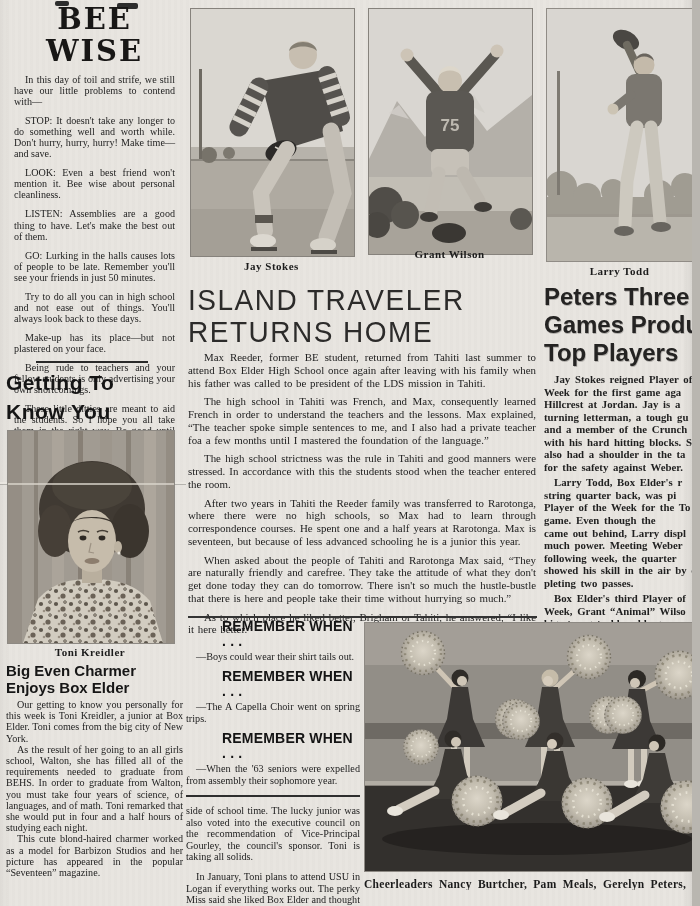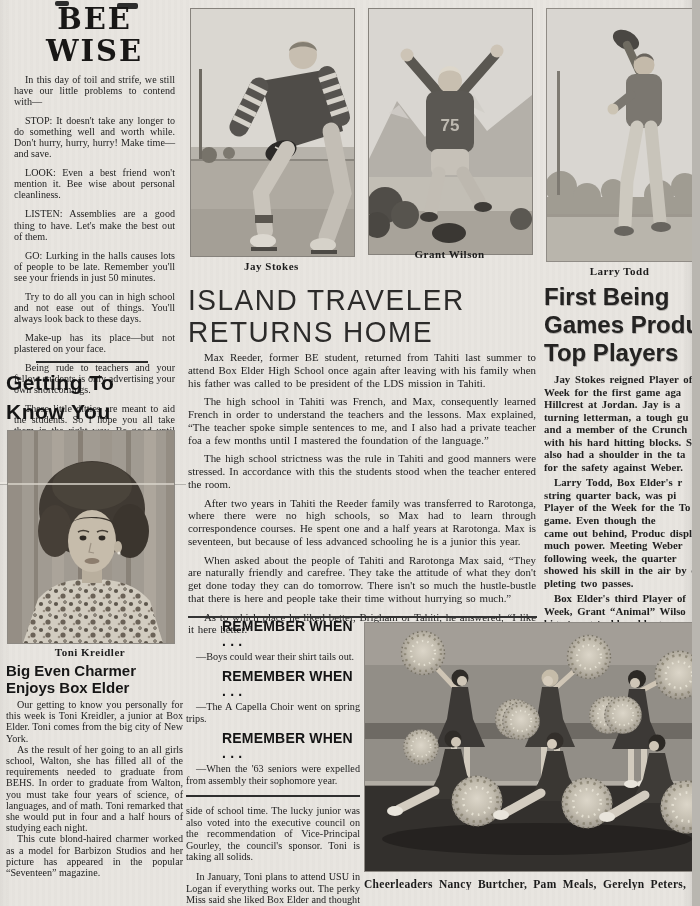--- a/index.html
+++ b/index.html
@@ -270,38 +270,38 @@
     <p class="rwb">—The A Capella Choir went on spring trips.</p>
     <div class="rw-title">REMEMBER WHEN . . .</div>
     <p class="rwb">—When the '63 seniors were expelled from assembly their sophomore year.</p>
     <div class="rw-rule"></div>
     <p class="cont noind">side of school time.  The lucky junior was also voted into the executive council on the recommendation of Vice-Principal Gourley, the council's sponsor.  Toni is taking all solids.</p>
     <p class="cont">In January, Toni plans to attend USU in Logan if everything works out.  The perky Miss said she liked Box Elder and thought it was better to have fun while working as we do.</p>
     <p class="cont">We can give Toni the good BE</p>
   </div>
 
   <div class="abs sans" id="first-three">
-    <div class="ft-title">First Being</div>
+    <div class="ft-title">Peters Three</div>
     <div class="ft-title">Games Produc</div>
     <div class="ft-title">Top Players</div>
     <div id="ft-body" class="serif" style="font-family:'Liberation Serif','DejaVu Serif',serif;">
       <div class="ftl ind">Jay Stokes reigned Player of</div>
       <div class="ftl">Week for the first game aga</div>
       <div class="ftl">Hillcrest at Jordan.  Jay is a</div>
       <div class="ftl">turning letterman, a tough gu</div>
       <div class="ftl">and a member of the Crunch</div>
       <div class="ftl">with his hard hitting blocks. St</div>
       <div class="ftl">also had a shoulder in the ta</div>
       <div class="ftl">for the safety against Weber.</div>
       <div class="ftgap"></div>
       <div class="ftl ind">Larry Todd, Box Elder's r</div>
       <div class="ftl">string quarter back, was pi</div>
       <div class="ftl">Player of the Week for the To</div>
       <div class="ftl">game.  Even though the</div>
-      <div class="ftl">came out behind, Produc displ</div>
+      <div class="ftl">came out behind, Larry displ</div>
       <div class="ftl">much power.  Meeting Weber</div>
       <div class="ftl">following week, the quarter</div>
       <div class="ftl">showed his skill in the air by c</div>
       <div class="ftl">pleting two passes.</div>
       <div class="ftgap"></div>
       <div class="ftl ind">Box Elder's third Player of</div>
       <div class="ftl">Week, Grant “Animal” Wilso</div>
       <div class="ftl">big strong tackle adds g</div>
       <div class="ftl">strength to the '62 line.  Wi</div>
       <div class="ftl">also a member of the Crunch E</div>

